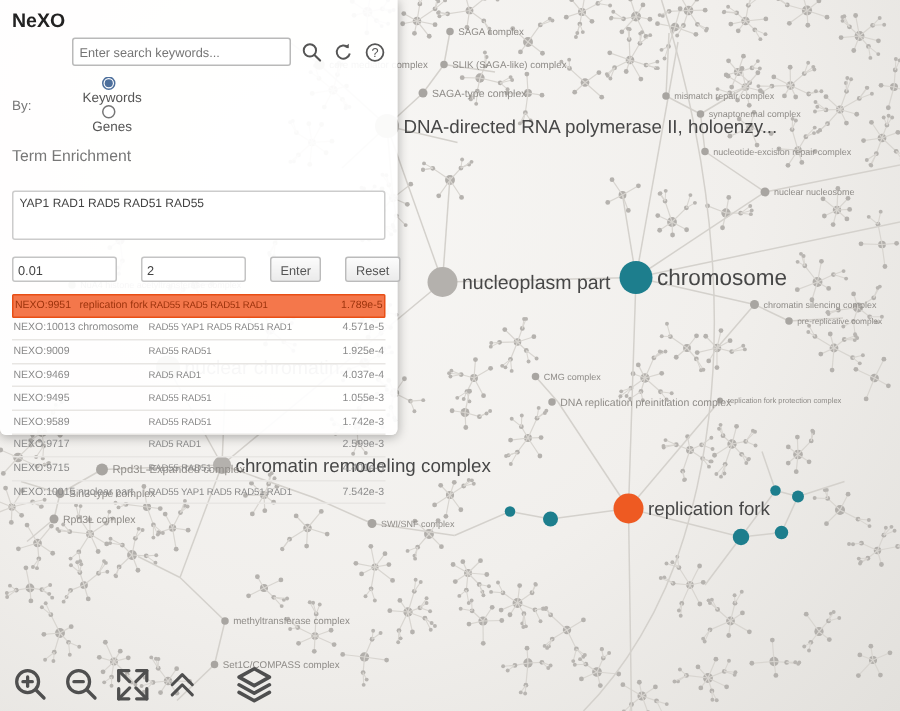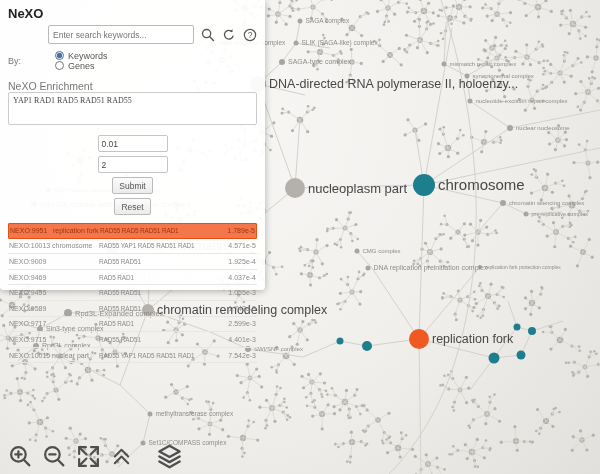--- a/index.html
+++ b/index.html
@@ -23,29 +23,29 @@
   .search-row{display:flex;align-items:center;gap:7px;margin-top:4px;}
   .search-input{
     flex:1;height:17px;border:1px solid #b9b9b9;border-radius:2px;
     font-size:8.5px;padding:0 4px;color:#555;background:rgba(255,255,255,0.95);
     font-family:"Liberation Sans",sans-serif;outline:none;min-width:0;margin-left:40px;
   }
   .icon-btn{background:none;border:none;padding:0;width:14px;height:14px;cursor:pointer;flex:0 0 auto;}
   .icon-btn svg{display:block;}
   .radio-row{display:flex;align-items:center;margin-top:7px;font-size:9px;color:#555;gap:24px;}
   .radio-row .by{margin-right:10px;color:#777;}
-  .radio-opt{display:flex;margin-right:26px;}
+  .radio-opt{display:flex;align-items:center;margin-right:26px;flex-direction:column;}
   .radio-opt input{width:9px;height:9px;margin:0 4px 0 0;accent-color:#4d6f9c;}
   .enrich-title{margin-top:9px;font-size:10.5px;color:#777;font-weight:normal;}
   .gene-area{
-    width:100%;height:33px;margin-top:0;border:1px solid #ccc;border-radius:2px;
+    width:100%;height:33px;margin-top:17px;border:1px solid #ccc;border-radius:2px;
     font-size:8px;color:#444;padding:3px 4px;box-sizing:border-box;resize:none;
-    font-family:Liberation Serif, serif;background:rgba(255,255,255,0.95);outline:none;
+    font-family:Liberation Sans, sans-serif;background:rgba(255,255,255,0.95);outline:none;
   }
-  .param-row{display:flex;align-items:center;gap:4px;margin-top:6px;flex-direction:column;}
+  .param-row{display:flex;align-items:center;gap:16px;margin-top:6px;}
   .param-input{
     width:62px;height:15px;border:1px solid #c4c4c4;border-radius:2px;
     font-size:8.5px;padding:0 3px;color:#444;font-family:"Liberation Sans",sans-serif;outline:none;
   }
   .small-btn{
     height:17px;padding:0 6px;font-size:8.5px;color:#555;cursor:pointer;
     background:linear-gradient(#fcfcfc,#ebebeb);border:1px solid #bbb;border-radius:2px;
     font-family:"Liberation Sans",sans-serif;
   }
   .results{margin-top:8px;}
@@ -2313,28 +2313,28 @@
           <input type="radio" name="searchBy" checked="" style="">
           <span>Keywords</span>
         </label>
         <label class="radio-opt">
           <input type="radio" name="searchBy" style="">
           <span>Genes</span>
         </label>
       </span>
   </div>
 
-  <div class="enrich-title">NeXO Enrichment</div>
+  <div class="enrich-title">Term Enrichment</div>
 
   <textarea class="gene-area" style="">YAP1 RAD1 RAD5 RAD51 RAD55</textarea>
 
   <div class="param-row">
     <input class="param-input" type="text" value="0.01" style="">
     <input class="param-input" type="text" value="2" style="">
-    <button class="small-btn">Submit</button>
+    <button class="small-btn">Enter</button>
     <button class="small-btn">Reset</button>
   </div>
 
   <div class="results" id="results-table">
       <div class="r-row hl">
         <span class="c-id">NEXO:9951</span>
         <span class="c-term">replication fork</span>
         <span class="c-genes">RAD55 RAD5 RAD51 RAD1</span>
         <span class="c-pv">1.789e-5</span>
       </div>

